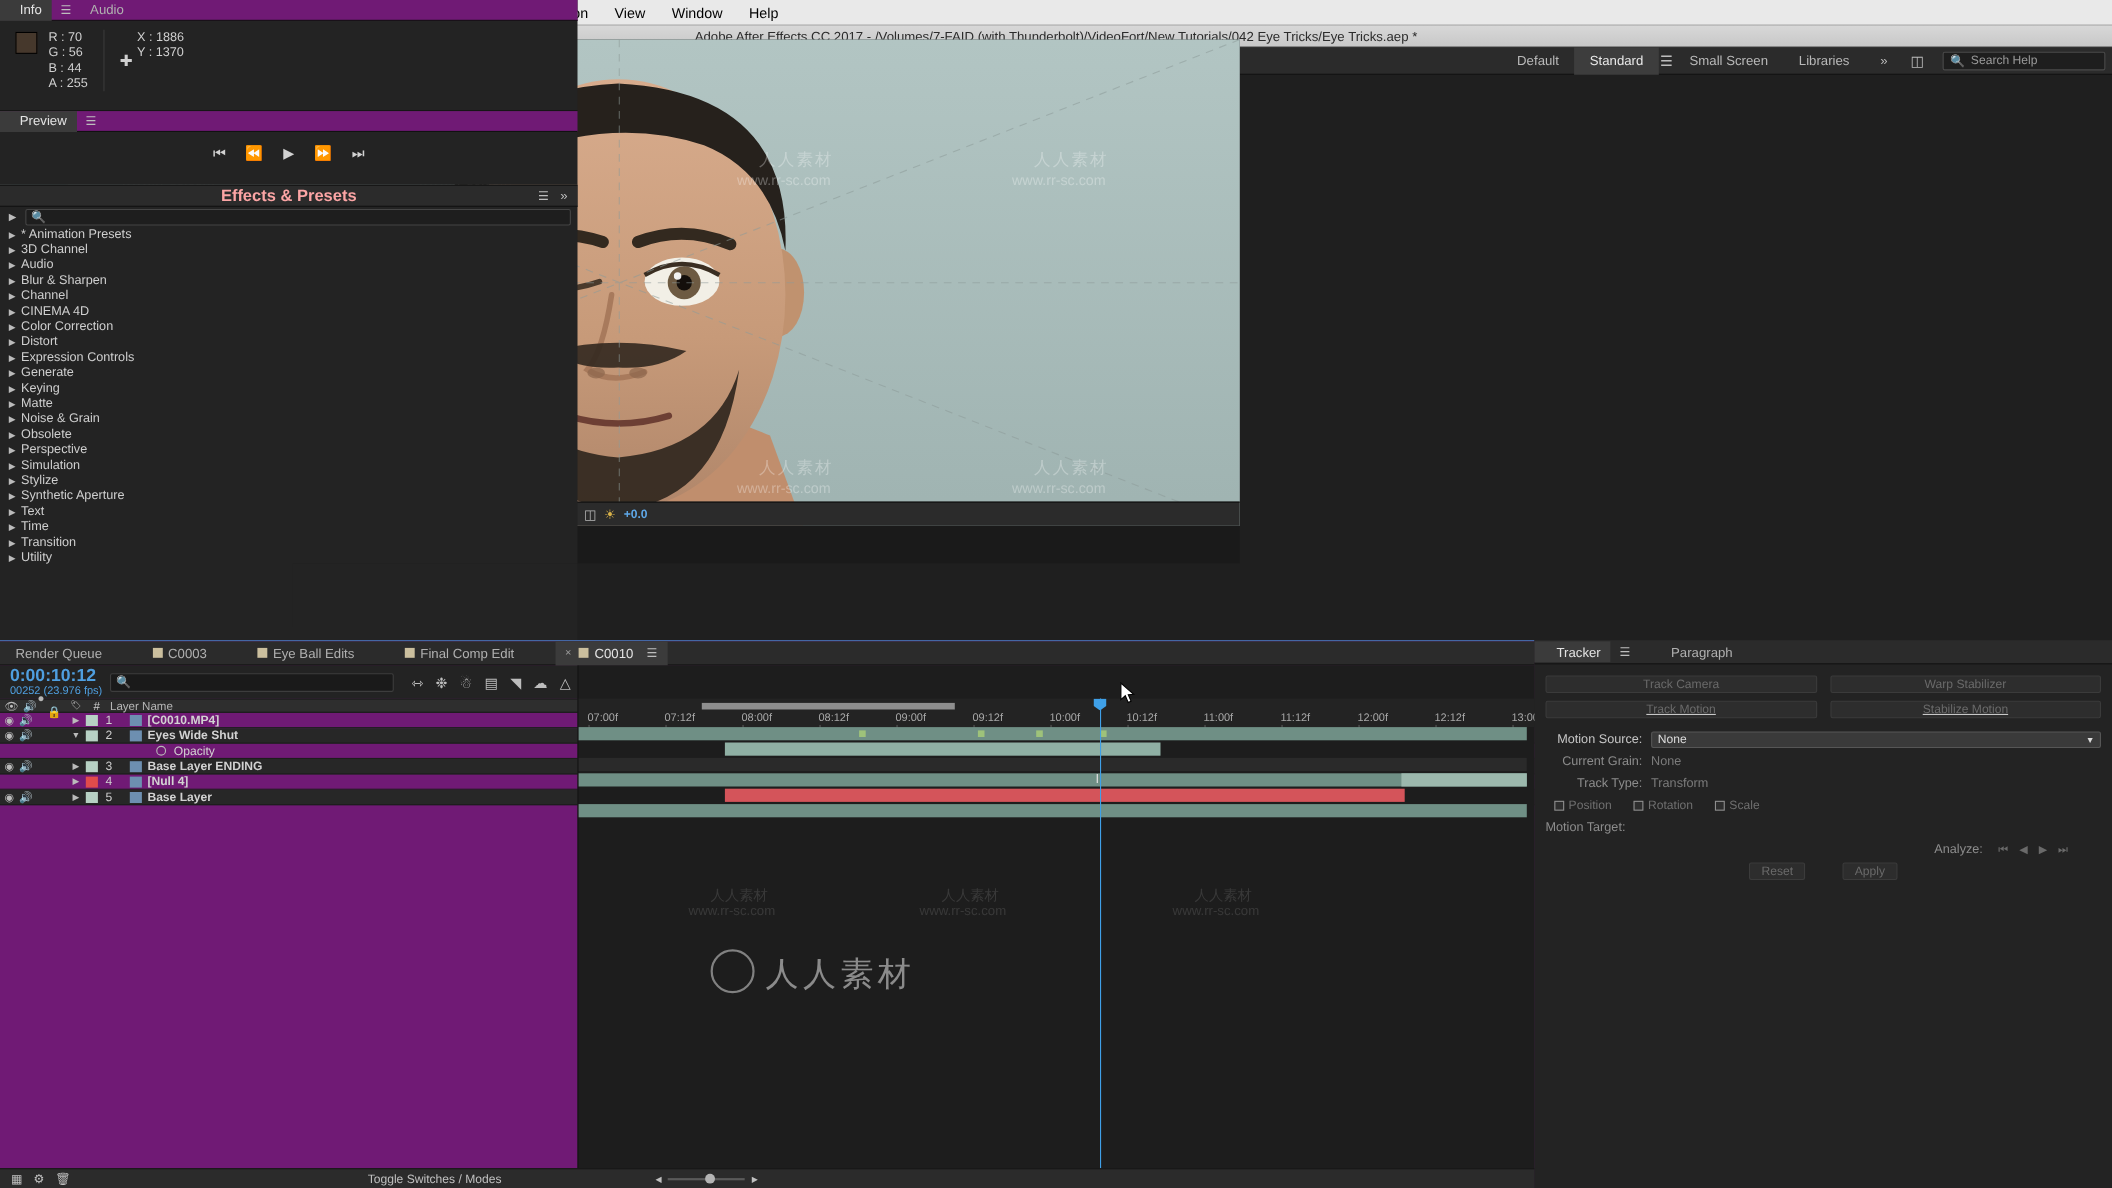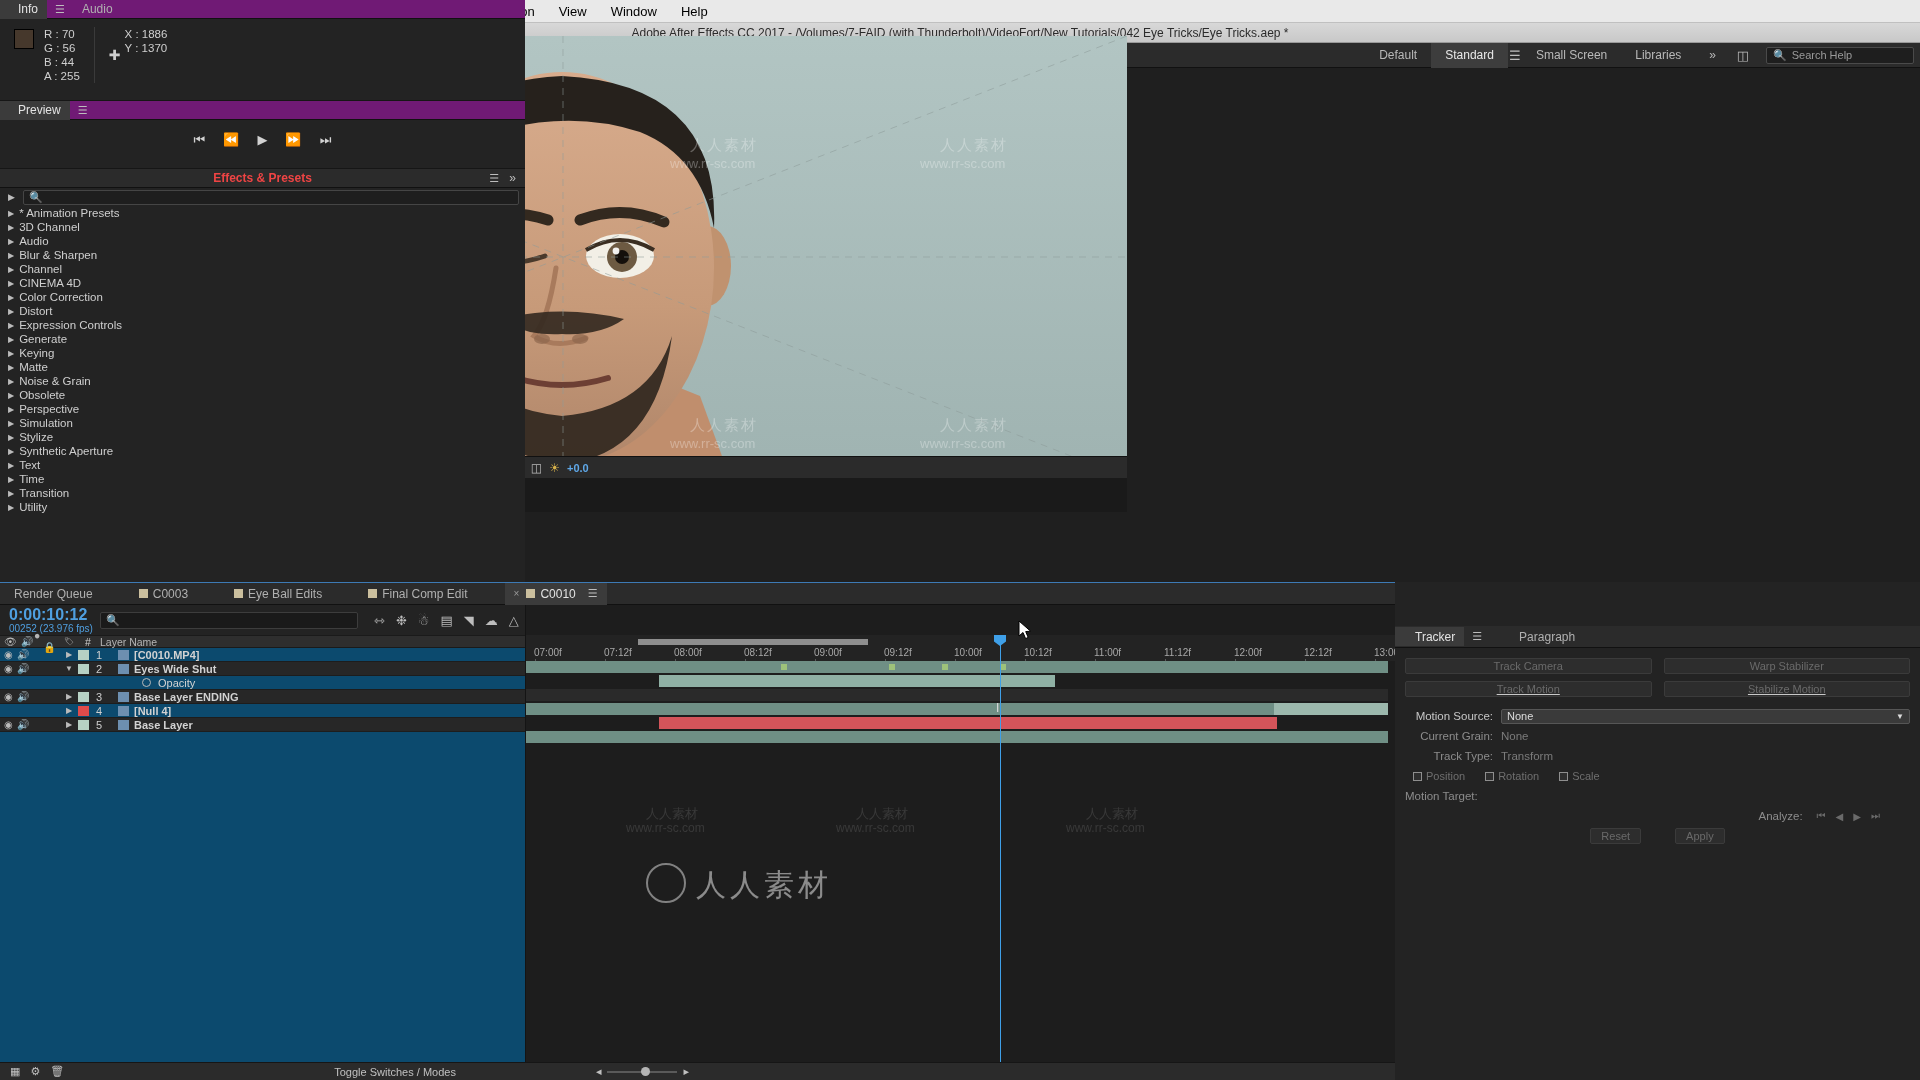--- a/index.html
+++ b/index.html
@@ -136,30 +136,30 @@
   .crosshair { color:#cfcfcf; font-size:14px; margin-right:4px; align-self:center;}
 
   #previewPanel { position:absolute; left:0; top:100px; width:525px; height:68px; background:#232323;
                   border-top:1px solid #161616;}
   .prevBtns { display:flex; justify-content:center; gap:18px; padding-top:12px; color:#d2d2d2; font-size:13px;}
 
   #presetsPanel { position:absolute; left:0; top:168px; width:525px; height:344px; background:#232323;
                   border-top:1px solid #161616;}
   .presetsHdr { height:19px; background:#2b2b2b; display:flex; align-items:center;
                 justify-content:center; position:relative; border-bottom:1px solid #111;}
-  .presetsHdr .t { font-weight:bold; color:#ef4444; font-size:12px;}
+  .presetsHdr .t { font-weight:bold; color:#fca5a5; font-size:15px;}
   .presetSearch { height:18px; display:flex; align-items:center; gap:6px; padding:0 6px; }
   .psbox { flex:1; height:15px; background:#1e1e1e; border:1px solid #454545; border-radius:2px;
            display:flex; align-items:center; padding:0 5px; color:#8a8a8a; font-size:11px; gap:4px;}
   .catrow { height:14px; display:flex; align-items:center; gap:5px; padding-left:8px;
             font-size:11.5px; color:#cfcfcf; }
   .catrow .ar { font-size:8px; color:#bbb; }
 
   
-  #timeline { position:absolute; left:0; top:582px; width:1395px; height:498px; background:#0c4a6e;
+  #timeline { position:absolute; left:0; top:582px; width:1395px; height:498px; background:#701a75;
               border-top:1px solid #3d7ab5; }
   #tlTabs { height:22px; background:#2b2b2b; display:flex; align-items:center; border-bottom:1px solid #111;}
   #tlTabs .ptab { height:22px; }
   #tlHeadRow { height:30px; display:flex; align-items:center; background:#232323; }
   .tcblock { width:100px; padding-left:9px; }
   .tcmain { color:#4f9fe0; font-weight:bold; font-size:16px; line-height:17px; }
   .tcsub { color:#4f9fe0; font-size:10px; }
   .tlsearch { width:258px; height:17px; background:#1a1a1a; border:1px solid #3d3d3d; border-radius:2px;
               display:flex; align-items:center; padding:0 5px; gap:4px; color:#8f8f8f; font-size:11px;}
   .tlicons { display:flex; align-items:center; gap:11px; margin-left:16px; color:#bdbdbd; font-size:13px;}
@@ -195,21 +195,21 @@
   .bar { position:absolute; height:12px; }
   .cti { position:absolute; width:1px; background:#3fa0e8; }
   .ctihead { position:absolute; width:12px; height:11px; background:#3fa0e8;
              clip-path: polygon(0 0,100% 0,100% 60%,50% 100%,0 60%); }
   .kf { position:absolute; width:6px; height:6px; background:#9ec27a; }
   .tlFooter { position:absolute; left:0; bottom:0; width:1395px; height:18px; background:#2b2b2b;
               display:flex; align-items:center; border-top:1px solid #161616; font-size:11px; color:#c0c0c0;}
 
   
   #trackerPanel { position:absolute; left:1395px; top:582px; width:525px; height:498px; background:#232323;}
-  #trTabs { height:22px; background:#2b2b2b; display:flex; align-items:center; border-bottom:1px solid #111;margin-top:44px;}
+  #trTabs { height:22px; background:#2b2b2b; display:flex; align-items:center; border-bottom:1px solid #111;}
   .trow { display:flex; align-items:center; height:20px; padding:0 10px; font-size:11.5px; }
   .trow .lab { width:96px; text-align:right; padding-right:8px; color:#8c8c8c;}
   .trow .lab.on { color:#c6c6c6; }
   .trbtn { background:#3a3a3a; border:1px solid #555; border-radius:2px; height:16px;
            padding:0 10px; color:#8e8e8e; font-size:11px; display:flex; align-items:center;}
   .trbtn.dis { background:#2d2d2d; border-color:#3b3b3b; color:#6a6a6a;}
   .trsel { background:#3a3a3a; border:1px solid #565656; border-radius:2px; height:15px;
            flex:1; display:flex; align-items:center; justify-content:space-between;
            padding:0 5px; font-size:11px; color:#dcdcdc;}
   .trchk { display:flex; align-items:center; gap:4px; color:#6f6f6f; font-size:11px;}

